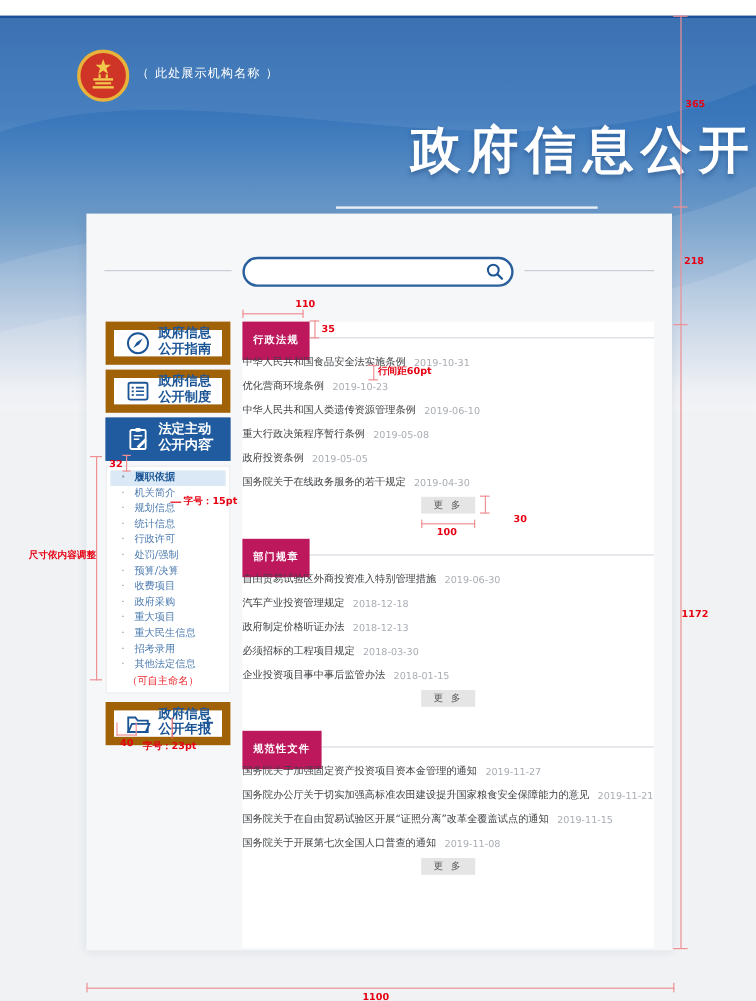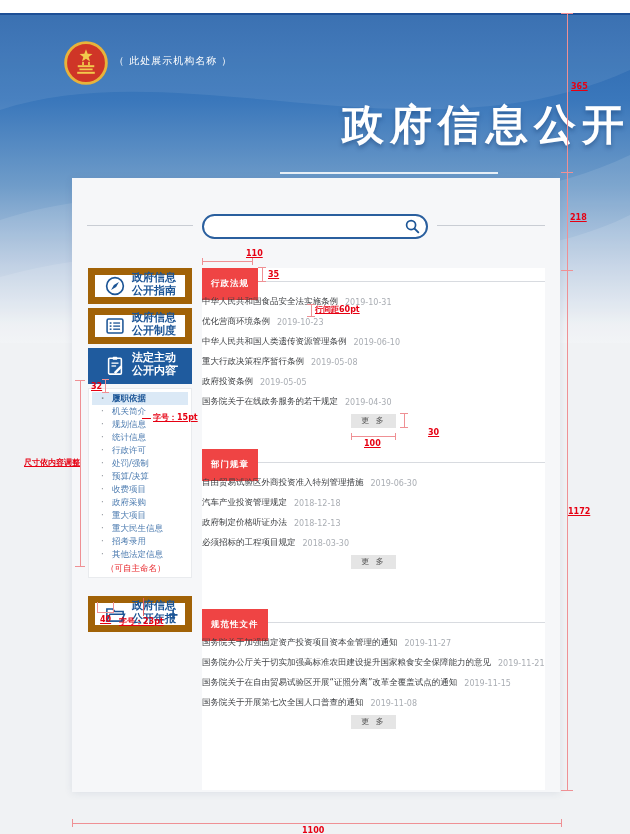--- a/index.html
+++ b/index.html
@@ -31,42 +31,42 @@
   .side-card{position:relative;width:104px;height:36px;background:#ffffff;border:7px solid #a16207;
     display:flex;align-items:flex-end;margin-bottom:4px;cursor:pointer;}
   .side-card .s-icon{margin-left:9px;width:22px;height:22px;color:#1c5596;flex:0 0 22px;}
   .side-card .s-label{margin-left:6px;font-size:11px;line-height:13px;font-weight:bold;color:#1c5596;}
   .side-card.active{background:#1f5b9e;border-color:#1f5b9e;}
   .side-card.active .s-icon{color:#ffffff;}
   .side-card.active .s-label{color:#ffffff;}
   .toggle{position:absolute;right:6px;top:50%;transform:translateY(-50%);font-size:12px;font-weight:bold;}
   .side-card.active .toggle{color:#fff;}
   .side-card .toggle.plus{color:#1c5596;font-size:14px;}
-  .submenu{width:104px;background:#ffffff;border:1px solid #e9ebee;padding:3px 0 2px 0;margin-bottom:18px;}
+  .submenu{width:104px;background:#ffffff;border:1px solid #e9ebee;padding:3px 0 2px 0;margin-bottom:7px;}
   .sub-item{height:13px;line-height:13px;font-size:8.5px;color:#4d7cb0;padding-left:20px;position:relative;
     white-space:nowrap;cursor:pointer;margin:0 3px;}
   .sub-item::before{content:"·";color:#8a8f96;position:absolute;left:9px;}
   .sub-item.active{background:#dbe9f6;color:#1b5596;font-weight:bold;}
   .sub-note{height:14px;line-height:14px;font-size:8.5px;color:#e8252a;padding-left:17px;white-space:nowrap;}
   
   .main{position:absolute;left:202px;top:268px;width:343px;height:522px;background:#ffffff;}
   .section{position:absolute;left:0;width:343px;}
   .sec1{top:0;} .sec2{top:181px;} .sec3{top:341px;}
   .sec-head{height:14px;border-bottom:1px solid #d8dbe0;}
-  .sec-tab{display:inline-flex;align-items:center;height:30px;padding:16px 9px;background:#ef4444;color:#ffffff;
+  .sec-tab{display:inline-flex;align-items:center;height:30px;padding:16px 9px;background:#be185d;color:#ffffff;
     font-size:8.5px;font-weight:bold;letter-spacing:1px;cursor:pointer;}
   .sec-list{margin-top:10px;}
   .doc-row{height:20px;display:flex;align-items:center;white-space:nowrap;}
   .doc-title{font-size:8.5px;color:#3d3f42;text-decoration:none;cursor:pointer;}
   .doc-date{font-size:8px;color:#a9adb3;margin-left:7px;}
   .more-btn{display:block;margin:2px auto 0 auto;width:45px;height:14px;background:#e5e5e5;border:0;
     color:#555;font-size:8px;letter-spacing:2px;cursor:pointer;line-height:14px;padding:0;}
   
   .m{position:absolute;background:#ef9094;}
-  .m-lab{position:absolute;color:#e60012;font-size:8px;font-weight:bold;line-height:9px;white-space:nowrap;text-decoration:underline;}
+  .m-lab{position:absolute;color:#e60012;font-size:8px;font-weight:bold;line-height:9px;white-space:nowrap;}
 </style>
 </head>
 <body>
 
 <div class="page">
   <div class="top-strip"></div>
 
   <div class="header">
     <svg class="waves" width="630" height="330" viewBox="0 0 630 330">
       <path d="M0 95 C 180 35, 420 150, 630 55 L630 0 L0 0 Z" fill="rgba(255,255,255,0.08)"></path>
@@ -270,20 +270,24 @@
   <div class="doc-row">
     <a class="doc-title">政府制定价格听证办法</a>
     <span class="doc-date">2018-12-13</span>
   </div>
 
   <div class="doc-row">
     <a class="doc-title">必须招标的工程项目规定</a>
     <span class="doc-date">2018-03-30</span>
   </div>
 
+  <div class="doc-row">
+    <a class="doc-title">企业投资项目事中事后监管办法</a>
+    <span class="doc-date">2018-01-15</span>
+  </div>
 </div>
       <button class="more-btn">更 多</button>
     </div>
     <div class="section sec3">
       <div class="sec-head">
         <span class="sec-tab">规范性文件</span>
       </div>
       <div class="sec-list">
   <div class="doc-row">
     <a class="doc-title">国务院关于加强固定资产投资项目资本金管理的通知</a>

